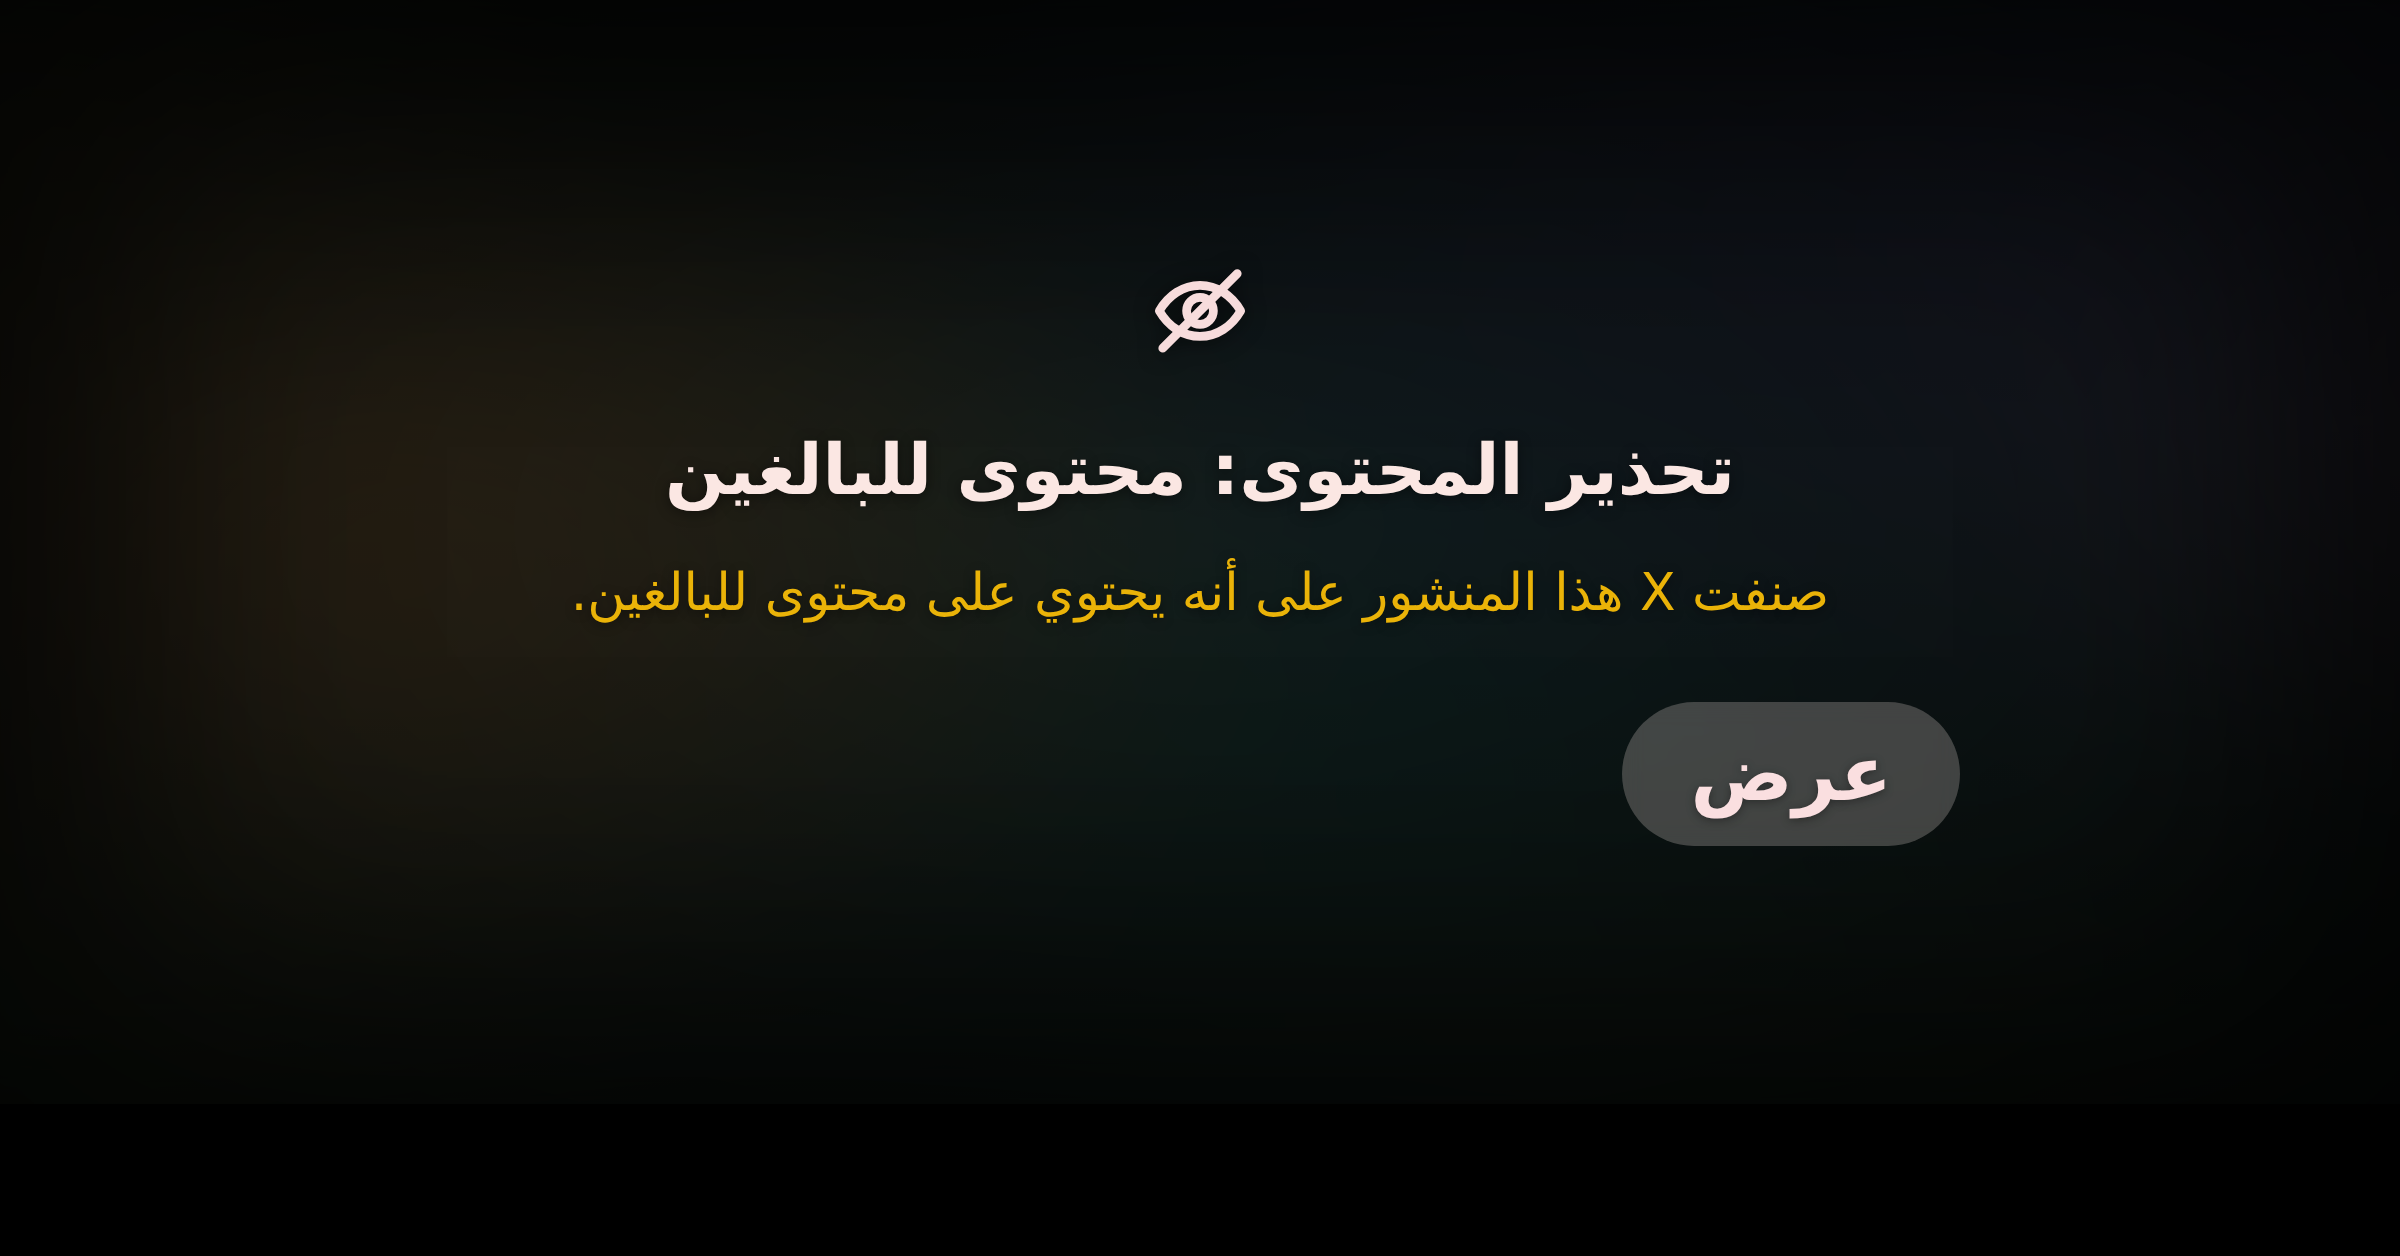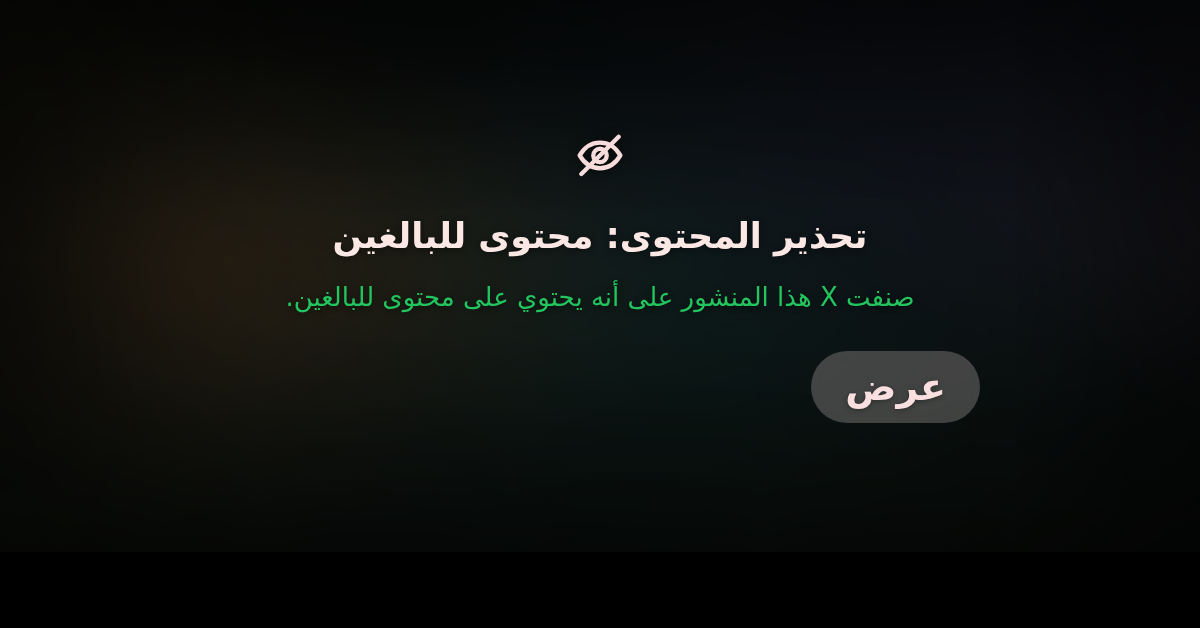--- a/index.html
+++ b/index.html
@@ -95,21 +95,21 @@
     letter-spacing: 0;
     text-shadow: 0 1px 7px rgba(0,0,0,0.45);
     max-width: 760px;
   }
 
   .subtitle {
     margin: 0;
     font-size: 26px;
     font-weight: 400;
     line-height: 1.42;
-    color: #22c55e;
+    color: #eab308;
     text-shadow: 0 1px 6px rgba(0,0,0,0.42);
     max-width: 760px;
   }
 
   .view-button {
     margin-top: 36px;
     min-width: 150px;
     height: 72px;
     padding: 0 34px;
     border: none;

